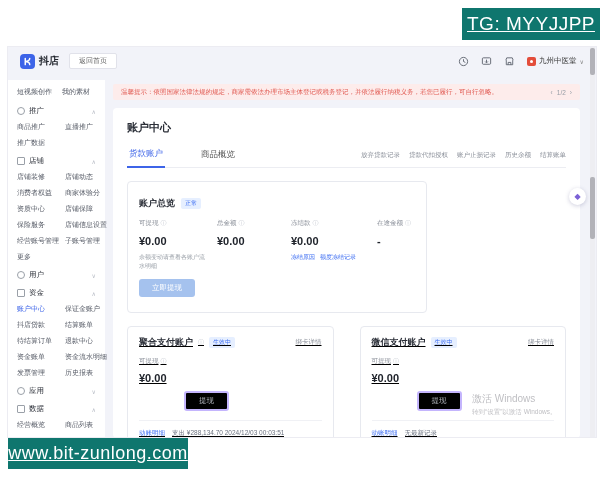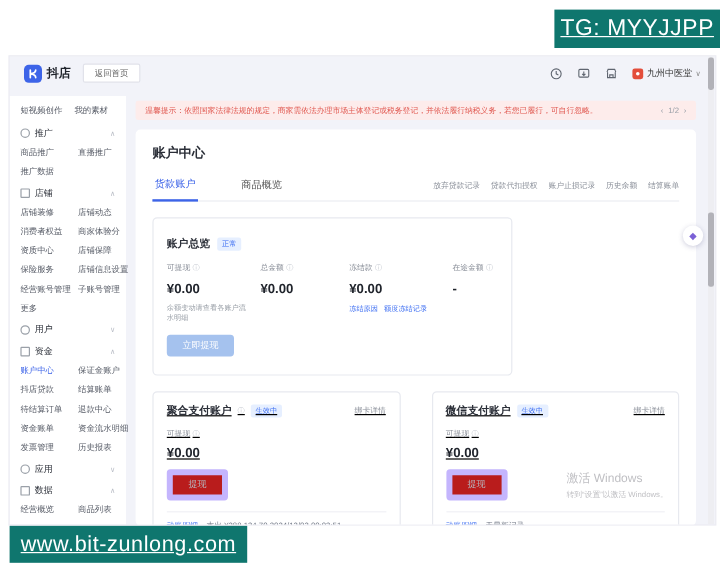--- a/index.html
+++ b/index.html
@@ -2,21 +2,21 @@
 <html><head>
 <meta charset="utf-8">
 <style>
   html,body{margin:0;padding:0;}
   body{width:600px;height:480px;position:relative;background:#ffffff;
        font-family:"Liberation Sans","DejaVu Sans",sans-serif;overflow:hidden;
        -webkit-font-smoothing:antialiased;}
   .badge-dark{position:absolute;background:#0f766e;color:#fff;display:flex;
        align-items:center;justify-content:center;font-size:19px;letter-spacing:.5px;text-decoration:underline;}
   #tg-badge{top:8px;right:0;width:138px;height:32px;}
-  #site-badge{top:438px;left:8px;width:198px;height:31px;font-size:18px;}
+  #site-badge{top:438px;left:8px;width:180px;height:31px;font-size:18px;}
 
   
   .frame{position:absolute;left:8px;top:47px;width:588px;height:390px;
          background:#f2f3f9;overflow:hidden;box-shadow:0 0 0 1px #ececf2;}
   .app-header{height:28px;display:flex;align-items:center;padding:0 12px;gap:10px;}
   .logo-wrap{display:flex;align-items:center;gap:4px;}
   .logo-mark{width:15px;height:15px;background:#3d64e8;border-radius:4px;
              display:flex;align-items:center;justify-content:center;}
   .logo-text{font-size:10px;font-weight:bold;color:#20242c;}
   .back-btn{font-size:7px;color:#666;background:#fff;border:1px solid #e1e2ea;
@@ -93,22 +93,22 @@
   .btn-outline-blue{display:inline-block;margin-top:7px;background:#fff;color:#3d6ef2;
        border:1px solid #aebedd;font-size:7.5px;border-radius:3px;padding:3px 11px;}
   .acct-row{display:flex;gap:26px;margin-top:13px;text-decoration:underline;}
   .acct-card{flex:1;border:1px solid #e7e9ef;border-radius:4px;padding:9px 11px;
              box-sizing:border-box;min-width:0;}
   .acct-hd{display:flex;align-items:center;gap:5px;}
   .acct-title{font-size:9px;font-weight:bold;color:#2b2f38;}
   .acct-link{margin-left:auto;font-size:6.5px;color:#8a8f99;}
   .acct-lb{font-size:6.5px;color:#8a8f99;margin-top:8px;display:flex;gap:2px;align-items:center;}
   .acct-val{font-size:11px;font-weight:bold;color:#20242c;margin-top:6px;}
-  .btn-outline-dis{display:inline-block;margin-top:7px;background:#b91c1c;color:#b6bac2;
-       border:5px solid #c4b5fd;font-size:7.5px;border-radius:3px;padding:3px 13px;}
+  .btn-outline-dis{display:inline-block;margin-top:7px;background:#000000;color:#b6bac2;
+       border:2px solid #c4b5fd;font-size:7.5px;border-radius:3px;padding:3px 13px;margin-left:45px;}
   .acct-div{border-top:1px solid #f0f1f5;margin:9px 0 7px;}
   .a-row{display:flex;gap:7px;font-size:6.5px;margin-top:4px;line-height:1.5;}
   .a-row .lb{color:#3d6ef2;flex:0 0 auto;}
   .a-row .vl{color:#6b7280;white-space:nowrap;overflow:hidden;}
 
   
   .sb-track{position:absolute;right:1px;top:0;bottom:0;width:5px;background:#eeeef2;}
   .sb-thumb{position:absolute;right:1px;width:5px;background:#b2b2b8;border-radius:2px;}
   .float-help{position:absolute;left:569px;top:188px;width:17px;height:17px;background:#fff;
       border-radius:50%;box-shadow:0 1px 4px rgba(60,60,120,.25);display:flex;

